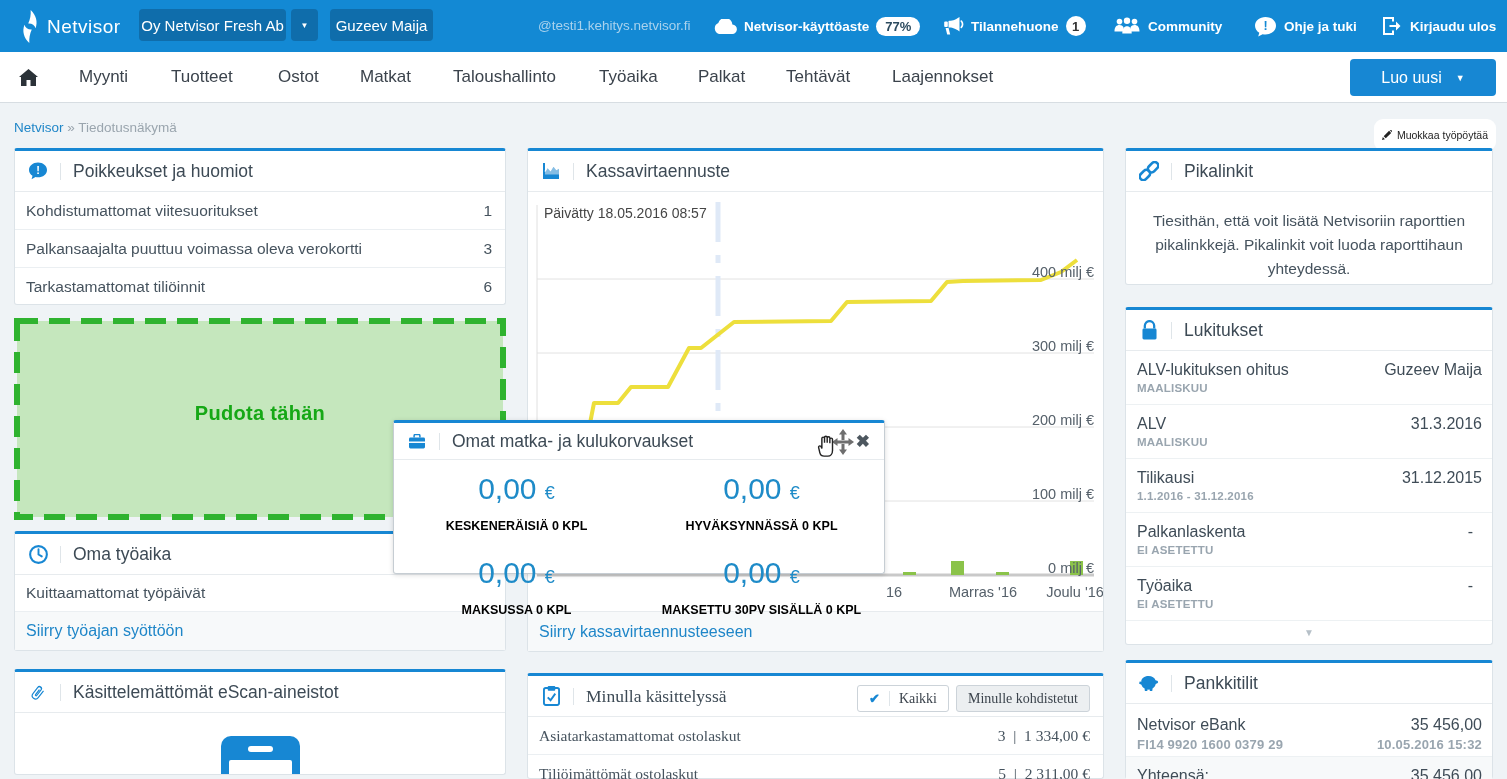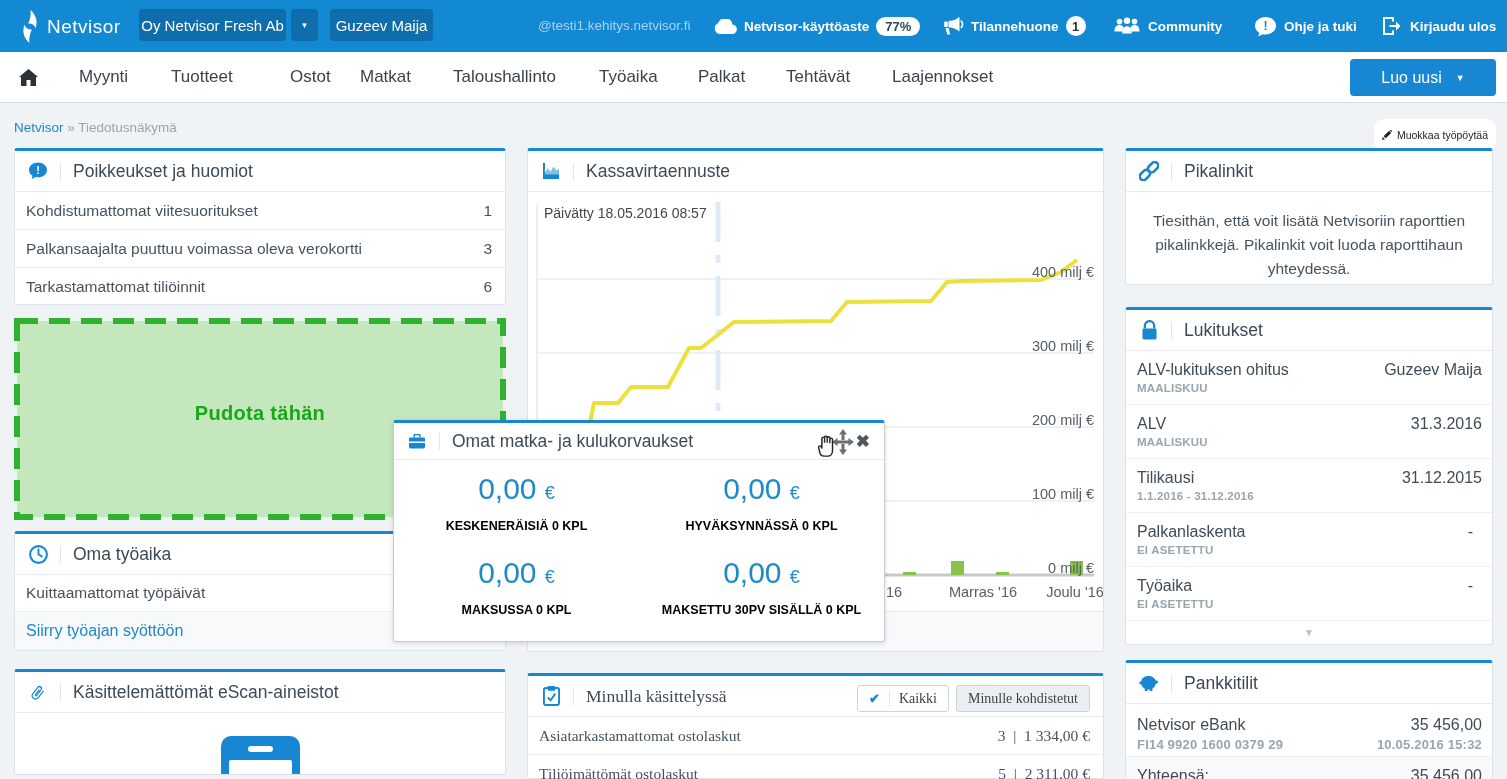--- a/index.html
+++ b/index.html
@@ -48,21 +48,21 @@
 
 .mid { left:527px; width:577px; }
 
 
 .right { left:1125px; width:368px; }
 .lockrow { height:54px; padding:10px 10px 0 11px; border-bottom:1px solid #edf1f3; }
 .lockrow .l1 { display:flex; justify-content:space-between; color:#3f4c57; font-size:16px; }
 .lockrow .l2 { color:#99a5af; font-size:11.5px; font-weight:700; margin-top:3px; letter-spacing:0.2px; }
 
 
-.float { position:absolute; left:393px; top:420px; width:492px; height:222px; background:#fff; border:1px solid #c6cdd3; border-top:3px solid #1787d3; border-radius:3px; box-shadow:0 1px 5px rgba(0,0,0,0.15); z-index:10; }
+.float { position:absolute; left:393px; top:420px; width:492px; height:154px; background:#fff; border:1px solid #c6cdd3; border-top:3px solid #1787d3; border-radius:3px; box-shadow:0 1px 5px rgba(0,0,0,0.15); z-index:10; }
 .bigval { color:#1e8bc8; font-size:30px; font-weight:400; }
 .bigval .eur { font-size:18px; }
 .biglabel { color:#000000; font-size:12.5px; font-weight:700; margin-top:13px; }
 </style>
 </head>
 <body>
 
 <div class="topbar">
   <div class="logo">
     <svg width="20" height="33" viewBox="0 0 18 33" preserveAspectRatio="none">
@@ -118,21 +118,21 @@
 </div>
 
 <div class="nav">
   <a style="left:19px;">
       <svg width="19" height="17" viewBox="0 0 19 17">
         <path d="M9.5 0 L19 8 L17 8 L17 17 L11.5 17 L11.5 11 L7.5 11 L7.5 17 L2 17 L2 8 L0 8 Z" fill="#2b3238"></path>
       </svg>
     </a>
   <a style="left:79px;">Myynti</a>
   <a style="left:171px;">Tuotteet</a>
-  <a style="left:278px;margin-left:12px;">Ostot</a>
+  <a style="left:278px;">Ostot</a>
   <a style="left:360px;">Matkat</a>
   <a style="left:453px;">Taloushallinto</a>
   <a style="left:599px;">Työaika</a>
   <a style="left:698px;">Palkat</a>
   <a style="left:786px;">Tehtävät</a>
   <a style="left:892px;">Laajennokset</a>
   <div class="luo">Luo uusi <span class="caret">▼</span></div>
 </div>
 
 <div class="crumbs"><a>Netvisor</a> » Tiedotusnäkymä</div>

